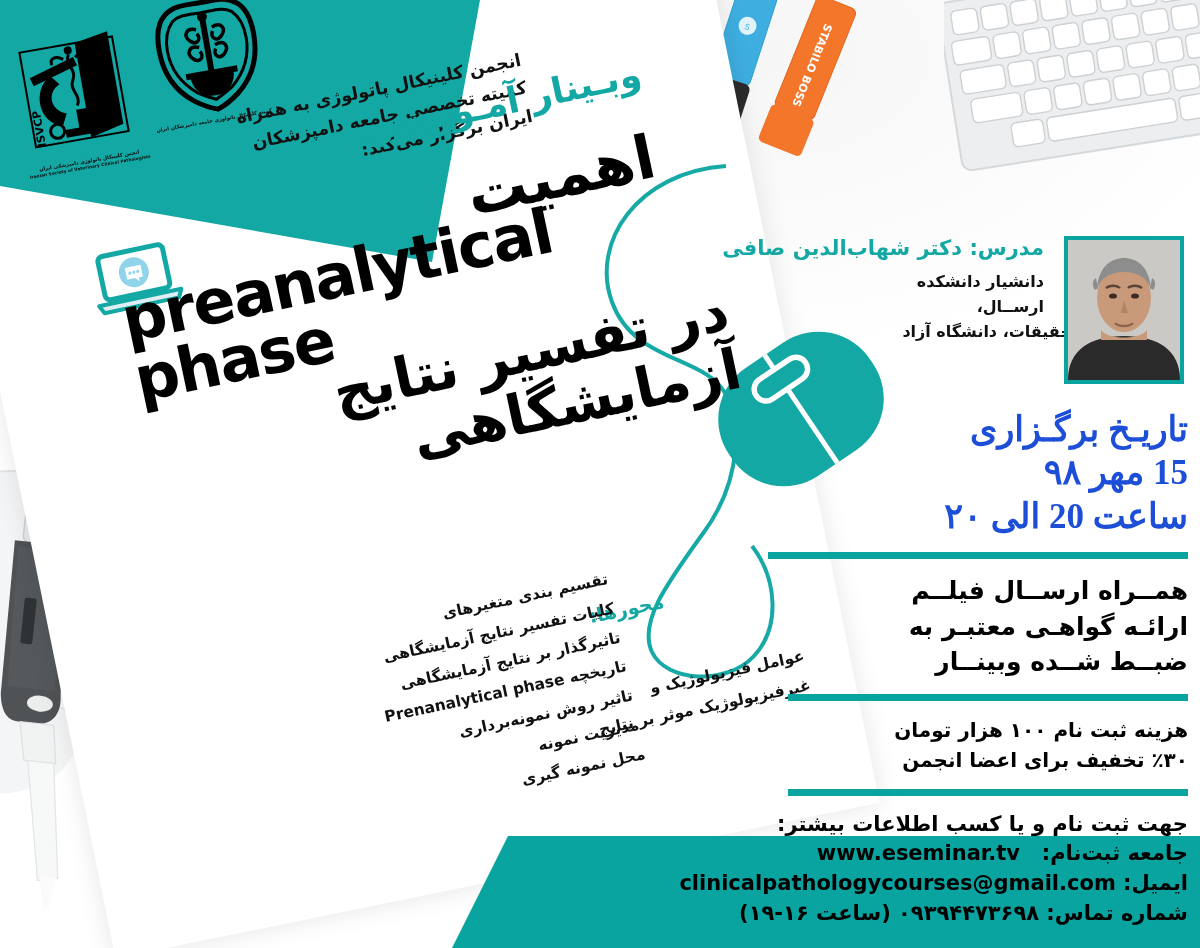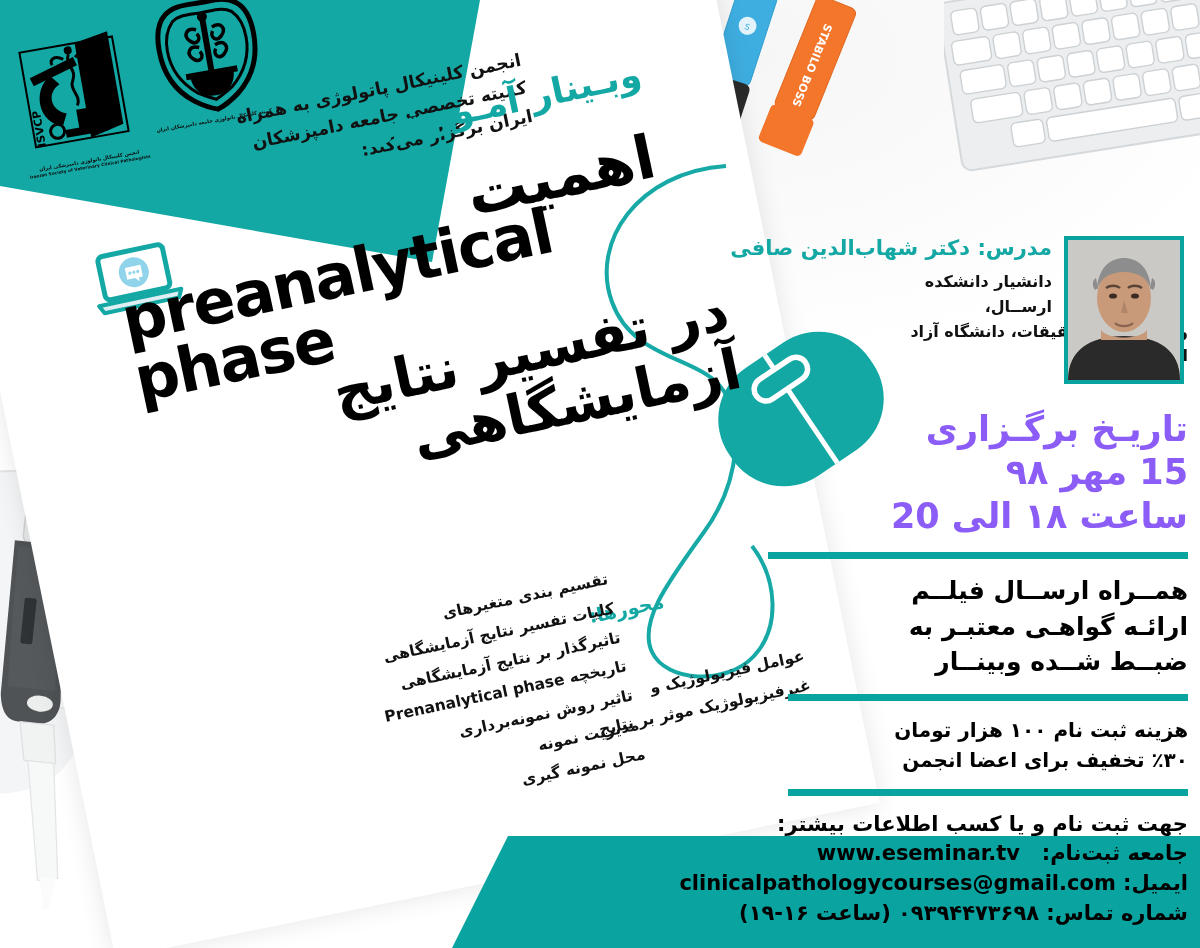--- a/index.html
+++ b/index.html
@@ -124,35 +124,36 @@
     direction:rtl;text-align:right;
   }
   .speaker-row{position:relative;min-height:150px;}
   .photo{
     position:absolute;right:4px;top:0;width:120px;height:148px;
     border:4px solid #0aa4a0;box-sizing:border-box;
     background:linear-gradient(180deg,#cfcdc9 0%,#c6c4c0 100%);
     overflow:hidden;
   }
   .photo svg{display:block;}
-  .speaker-txt{padding-right:0;margin-right:0;width:280px;}
+  .speaker-txt{padding-right:0;margin-right:8px;width:280px;}
   .speaker-name{
     color:#14a8a4;font-weight:800;font-size:21px;
     margin:46px 136px 0 0;white-space:nowrap;
   }
   .speaker-aff{
     color:#111;font-weight:700;font-size:16px;line-height:1.55;
     margin:10px 136px 0 0;
   }
   .speaker-aff .l2{margin-right:-136px;}
 
   .block{margin-top:22px;}
   .bigdate{
-    color:#8b5cf6;font-weight:800;font-size:35px;line-height:1.24;
+    color:#1d4ed8;font-weight:800;font-size:35px;line-height:1.24;
     white-space:nowrap;
+    font-family:Liberation Serif, serif;
   }
   .rule{height:7px;background:#0aa4a0;margin:14px 0 14px 0;width:420px;}
   .rule.short{width:400px;}
   .cert{
     color:#000;font-weight:800;font-size:25px;line-height:1.42;
     white-space:nowrap;
   }
   .fee{
     color:#000;font-weight:800;font-size:20px;line-height:1.5;
     white-space:nowrap;
@@ -416,21 +417,21 @@
         <div class="speaker-aff">
           <div>دانشیار دانشکده ارســال،</div>
           <div class="l2">واحد علوم و تحقیقات، دانشگاه آزاد اسلامی</div>
         </div>
       </div>
     </div>
 
     <div class="block">
       <div class="bigdate">تاریـخ برگـزاری</div>
       <div class="bigdate">15 مهر ۹۸</div>
-      <div class="bigdate">ساعت ۱۸ الی 20</div>
+      <div class="bigdate">ساعت 20 الی ۲۰</div>
     </div>
 
     <div class="rule"></div>
 
     <div>
       <div class="cert">همــراه ارســال فیلــم</div>
       <div class="cert">ارائـه گواهـی معتبـر به</div>
       <div class="cert">ضبــط شــده وبینــار</div>
     </div>
 

